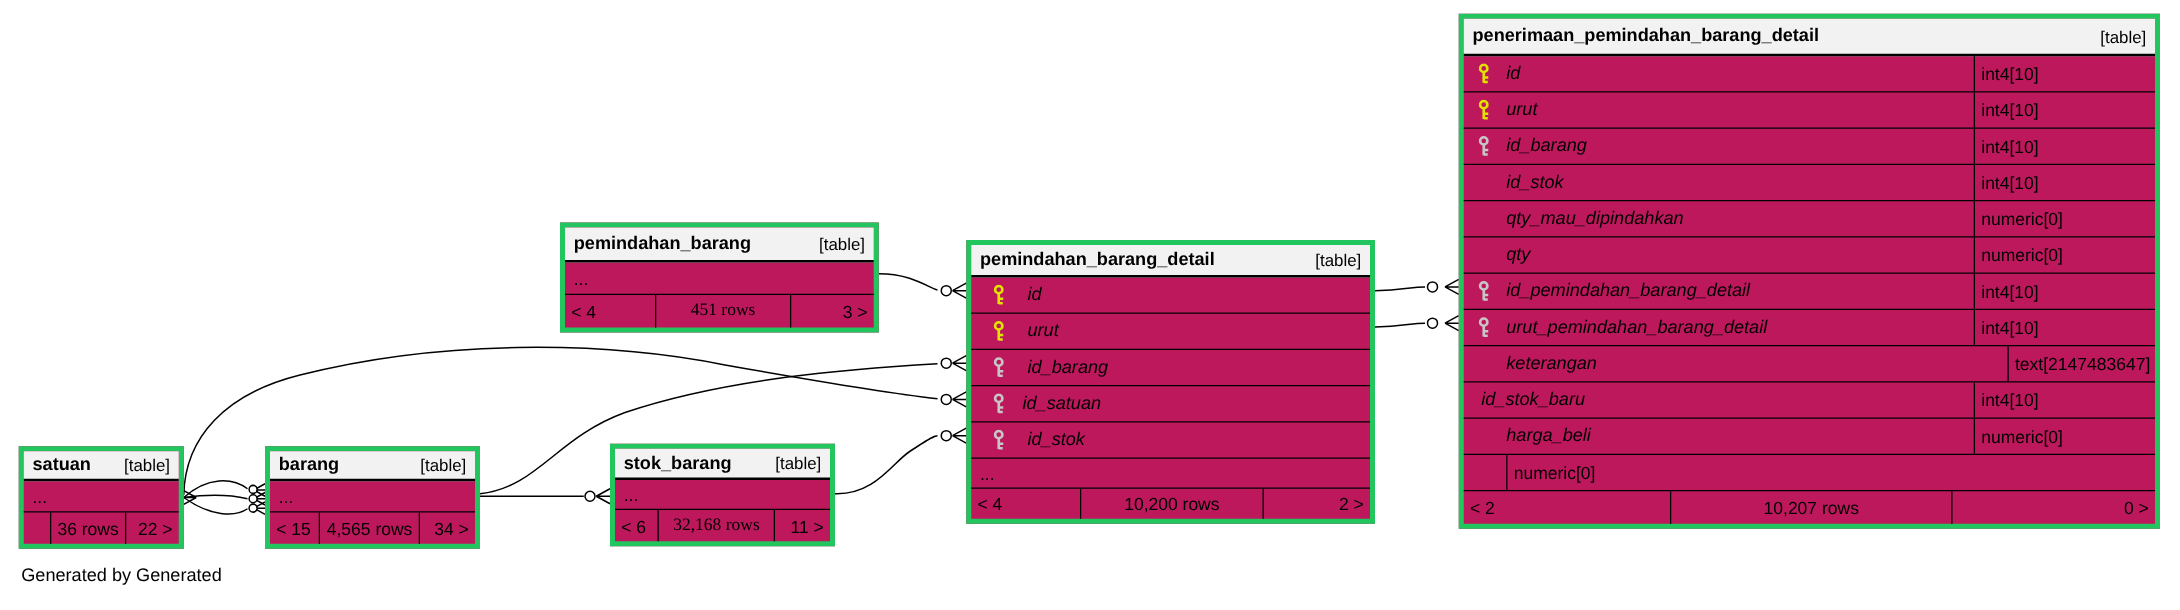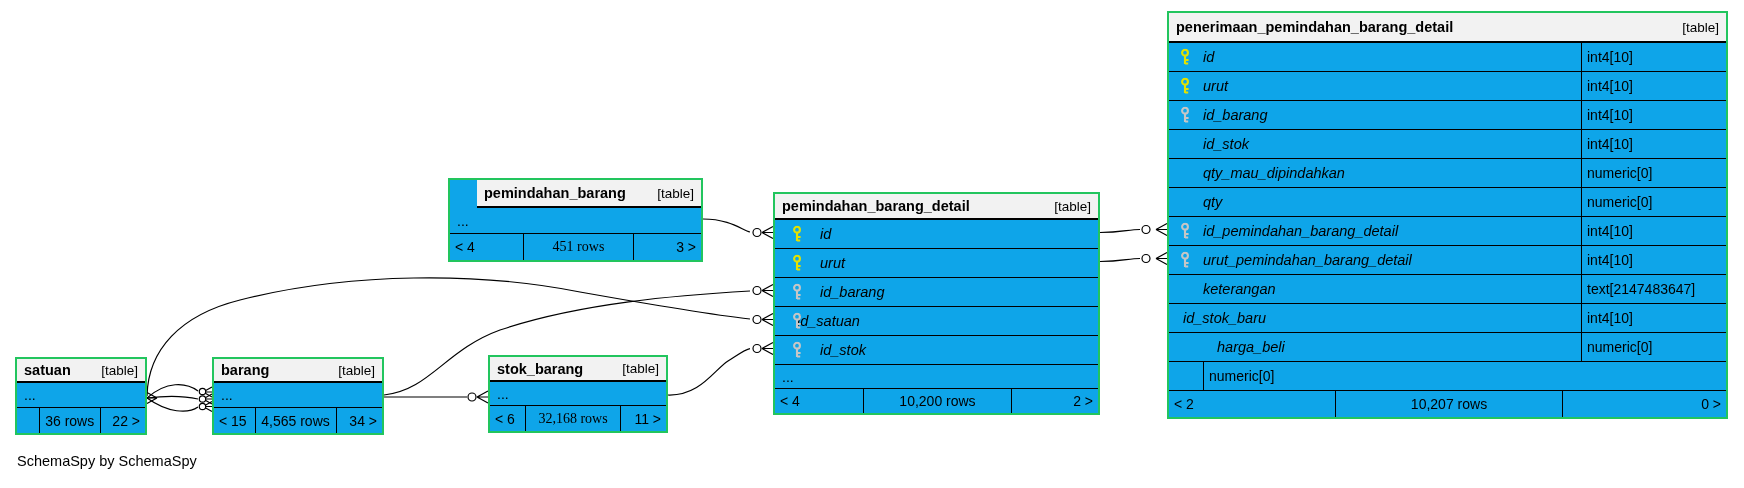--- a/index.html
+++ b/index.html
@@ -1,19 +1,19 @@
 <!DOCTYPE html>
 <html><head>
 <meta charset="utf-8">
 <style>
   html,body{margin:0;padding:0;background:#fff;}
   #canvas{position:relative;width:1744px;height:488px;background:#fff;overflow:hidden;
           font-family:"Liberation Sans","DejaVu Sans",sans-serif;color:#000;}
   #edge-layer{position:absolute;left:0;top:0;z-index:0;}
-  .tbl{position:absolute;z-index:1;background:#0ea5e9;border:2px solid #22c55e;box-sizing:border-box;}
+  .tbl{position:absolute;z-index:1;background:#be185d;border:4px solid #22c55e;box-sizing:border-box;}
   .tbl-header{background:#f2f2f2;border-bottom:2px solid #000;display:flex;justify-content:space-between;
               align-items:center;padding:0 7px;box-sizing:border-box;}
   .tbl-title{font-weight:bold;font-size:14.5px;white-space:nowrap;}
   .tbl-tag{font-size:13.5px;white-space:nowrap;margin-left:10px;}
   .tbl-row{border-bottom:1px solid #000;display:flex;align-items:center;position:relative;
            box-sizing:border-box;font-size:14.5px;}
   .key-ico{position:absolute;top:50%;transform:translateY(-50%);line-height:0;}
   .col-name{flex:1;white-space:nowrap;overflow:hidden;font-style:italic;}
   .col-type{border-left:1px solid #000;height:100%;display:flex;align-items:center;
             padding-left:5px;font-size:14px;box-sizing:border-box;white-space:nowrap;}
@@ -125,27 +125,27 @@
               <circle cx="6" cy="4.2" r="2.9" fill="none" stroke="#c6c6c6" stroke-width="2.1"></circle>
               <line x1="6" y1="7.1" x2="6" y2="15.6" stroke="#c6c6c6" stroke-width="2.1"></line>
               <line x1="6" y1="11.4" x2="9.6" y2="11.4" stroke="#c6c6c6" stroke-width="2"></line>
               <line x1="6" y1="15" x2="9.2" y2="15" stroke="#c6c6c6" stroke-width="2"></line>
             </svg></span>
           <span class="col-name">urut_pemindahan_barang_detail</span>
           <span class="col-type" style="width: 145px;">int4[10]</span>
         </div>
         <div class="tbl-row" style="height: 29px; padding-left: 34px;">
           <span class="col-name">keterangan</span>
-          <span class="col-type" style="width: 145px;">text[2147483647]</span>
+          <span class="col-type" style="width: 118px;">text[2147483647]</span>
         </div>
         <div class="tbl-row" style="height: 29px; padding-left: 14px;">
           <span class="col-name">id_stok_baru</span>
           <span class="col-type" style="width: 145px;">int4[10]</span>
         </div>
-        <div class="tbl-row" style="height: 29px; padding-left: 48px; align-items: center;">
+        <div class="tbl-row" style="height: 29px; padding-left: 34px; align-items: center;">
           <span class="col-name">harga_beli</span>
           <span class="col-type" style="width: 145px;">numeric[0]</span>
         </div>
         <div class="tbl-row" style="height: 29px; padding-left: 34px;">
           <span class="col-type" style="width: 145px;">numeric[0]</span>
         </div>
         <div class="tbl-footer" style="height: 26px;">
           <div class="fcell" style="width: 167px;">&lt; 2</div>
           <div class="fcell mid" style="width: 228px;">10,207 rows</div>
           <div class="fcell right" style="width: 164px;">0 &gt;</div>
@@ -176,21 +176,21 @@
         </div>
         <div class="tbl-row" style="height: 29px; padding-left: 45px;">
           <span class="key-ico" style="left: 16px;"><svg width="12" height="17" viewBox="0 0 12 17">
               <circle cx="6" cy="4.2" r="2.9" fill="none" stroke="#c6c6c6" stroke-width="2.1"></circle>
               <line x1="6" y1="7.1" x2="6" y2="15.6" stroke="#c6c6c6" stroke-width="2.1"></line>
               <line x1="6" y1="11.4" x2="9.6" y2="11.4" stroke="#c6c6c6" stroke-width="2"></line>
               <line x1="6" y1="15" x2="9.2" y2="15" stroke="#c6c6c6" stroke-width="2"></line>
             </svg></span>
           <span class="col-name">id_barang</span>
         </div>
-        <div class="tbl-row" style="height: 29px; padding-left: 22px;">
+        <div class="tbl-row" style="height: 29px; padding-left: 41px;">
           <span class="key-ico" style="left: 16px;"><svg width="12" height="17" viewBox="0 0 12 17">
               <circle cx="6" cy="4.2" r="2.9" fill="none" stroke="#c6c6c6" stroke-width="2.1"></circle>
               <line x1="6" y1="7.1" x2="6" y2="15.6" stroke="#c6c6c6" stroke-width="2.1"></line>
               <line x1="6" y1="11.4" x2="9.6" y2="11.4" stroke="#c6c6c6" stroke-width="2"></line>
               <line x1="6" y1="15" x2="9.2" y2="15" stroke="#c6c6c6" stroke-width="2"></line>
             </svg></span>
           <span class="col-name">id_satuan</span>
         </div>
         <div class="tbl-row" style="height: 29px; padding-left: 45px;">
           <span class="key-ico" style="left: 16px;"><svg width="12" height="17" viewBox="0 0 12 17">
@@ -202,21 +202,21 @@
           <span class="col-name">id_stok</span>
         </div>
         <div class="tbl-ellipsis" style="height: 24px;">...</div>
         <div class="tbl-footer" style="height: 24px;">
           <div class="fcell" style="width: 89px;">&lt; 4</div>
           <div class="fcell mid" style="width: 149px;">10,200 rows</div>
           <div class="fcell right" style="width: 87px;">2 &gt;</div>
         </div>
       </div>
       <div class="tbl" style="left: 448px; top: 178px; width: 255px;">
-        <div class="tbl-header" style="height: 28px; margin-left: 27px;">
+        <div class="tbl-header" style="height: 28px;">
           <span class="tbl-title">pemindahan_barang</span>
           <span class="tbl-tag">[table]</span>
         </div>
         <div class="tbl-ellipsis" style="height: 26px;">...</div>
         <div class="tbl-footer" style="height: 26px;">
           <div class="fcell" style="width: 74px;">&lt; 4</div>
           <div class="fcell mid" style="width: 111px; font-family: Liberation Serif, serif;">451 rows</div>
           <div class="fcell right" style="width: 68px;">3 &gt;</div>
         </div>
       </div>
@@ -250,14 +250,14 @@
           <span class="tbl-tag">[table]</span>
         </div>
         <div class="tbl-ellipsis" style="height: 24px;">...</div>
         <div class="tbl-footer" style="height: 25px;">
           <div class="fcell" style="width: 35px;">&lt; 6</div>
           <div class="fcell mid" style="width: 98px; font-family: Liberation Serif, serif;">32,168 rows</div>
           <div class="fcell right" style="width: 45px;">11 &gt;</div>
         </div>
       </div>
     </div>
-  <div id="gen-note">SchemaSpy by SchemaSpy</div>
+  <div id="gen-note">Generated by Generated</div>
 </div>
 
 </body></html>

